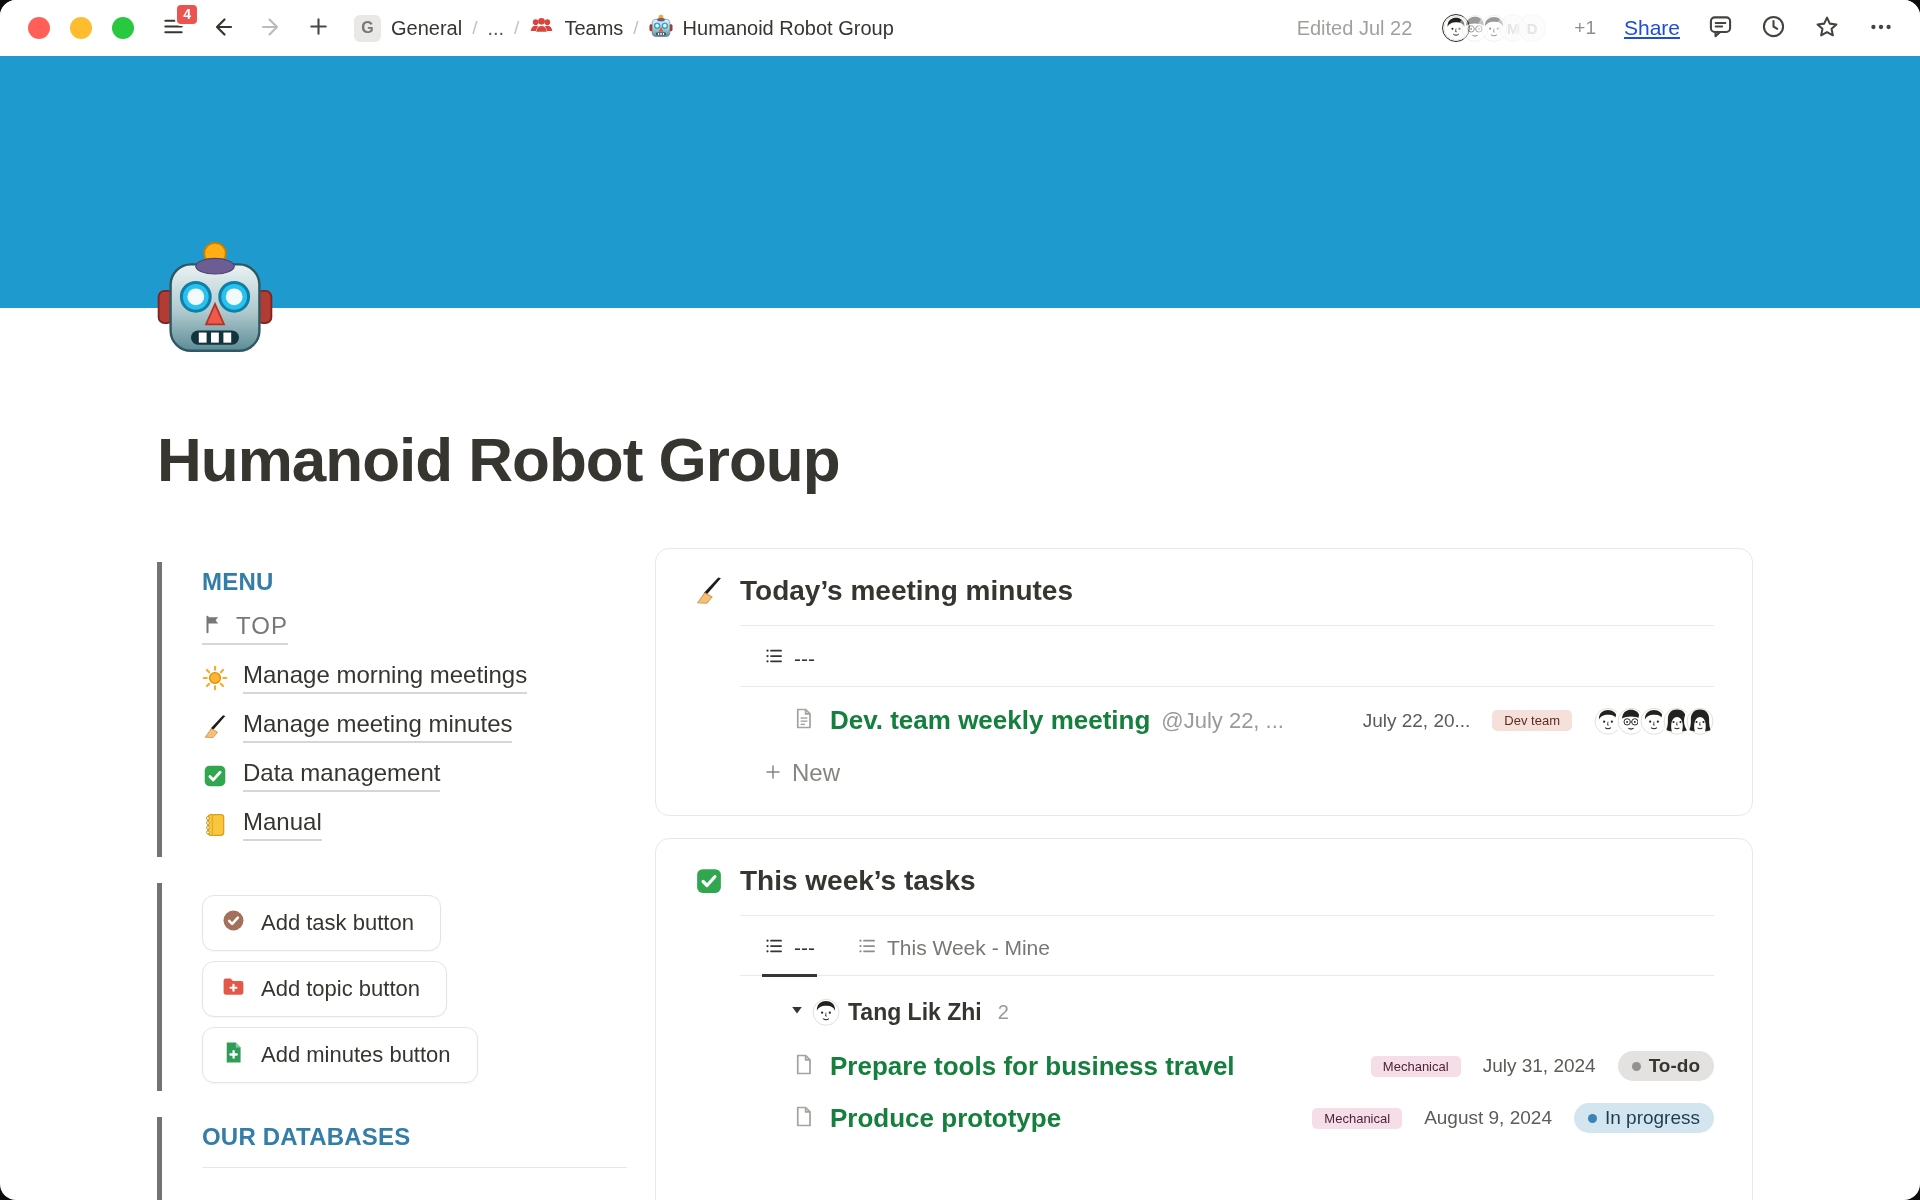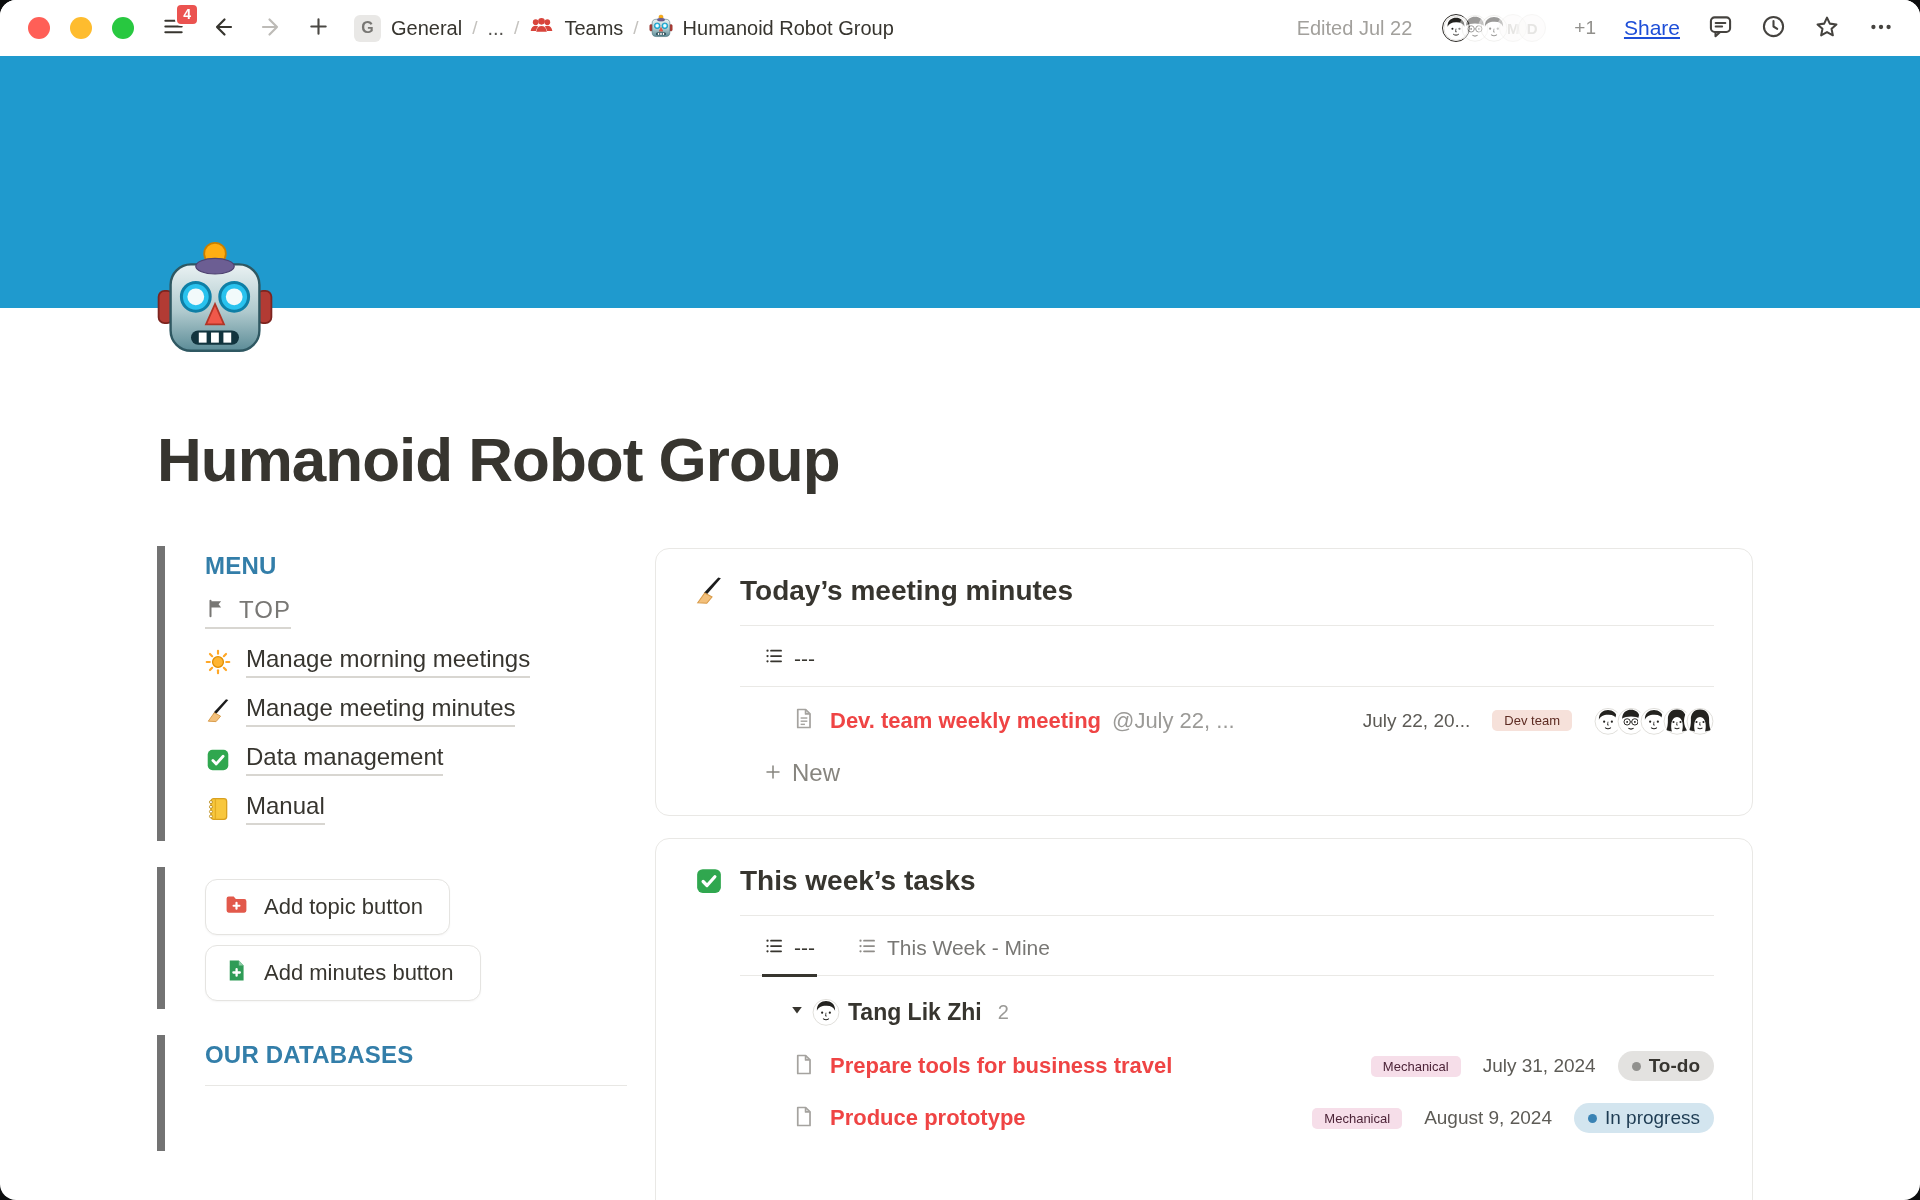--- a/index.html
+++ b/index.html
@@ -31,21 +31,21 @@
   .more{color:#91908C;font-size:19px;}
   .share{font-size:21px;color:#1d4ed8;text-decoration:underline;}
 
   
   .cover{position:absolute;top:56px;left:0;right:0;height:252px;background:#1F9ACE;}
   .page-icon{position:absolute;left:155px;top:238px;width:120px;height:120px;z-index:4;}
   .page-title{position:absolute;left:157px;top:424px;font-size:62px;font-weight:bold;letter-spacing:-1px;color:#37352F;margin:0;}
 
   
   .col-left{position:absolute;left:157px;top:546px;width:470px;}
-  .block{border-left:8px solid #737373;padding:2px 0 8px 40px;margin-bottom:26px;}
+  .block{border-left:5px solid #737373;padding:2px 0 8px 40px;margin-bottom:26px;margin-top:16px;}
   .sec-h{font-size:24px;font-weight:bold;color:#337EA9;letter-spacing:.2px;margin:4px 0 8px;}
   .mi{display:flex;align-items:center;gap:15px;min-height:49px;}
   .mi .emo{width:26px;height:26px;flex:none;}
   .mi .lbl{font-size:24px;color:#37352F;border-bottom:2px solid #D8D6D1;padding-bottom:3px;cursor:default;}
   .mi.toprow .linkwrap{display:flex;align-items:center;gap:12px;border-bottom:2px solid #D8D6D1;padding-bottom:3px;color:#787774;}
   .mi.toprow .lbl2{font-size:24px;color:#787774;letter-spacing:1px;}
   .btnrow{margin-top:10px;}
   .abtn{display:inline-flex;align-items:center;gap:15px;height:56px;padding:0 26px 0 18px;border:1.5px solid #E5E4E1;border-radius:12px;background:#fff;font-size:22px;color:#37352F;box-shadow:0 1px 2px rgba(0,0,0,.04);font-family:inherit;}
   .db-divider{border:none;border-top:1.5px solid #E8E7E4;margin:16px 0 8px;width:100%;}
 
@@ -57,21 +57,21 @@
   .card-h .emo{width:30px;height:30px;flex:none;}
   .card-h .t{font-size:28px;font-weight:bold;margin:0;}
   .card-inner{margin-left:46px;}
   .h-div{border:none;border-top:1.5px solid #EAE9E6;margin:18px 0 0;}
   .tabbar{display:flex;align-items:flex-end;gap:38px;border-bottom:1.5px solid #EAE9E6;padding:20px 0 0 22px;}
   .tab{display:flex;align-items:center;gap:10px;font-size:21px;color:#787774;padding:0 2px 13px;border-bottom:3.5px solid transparent;margin-bottom:-1.5px;cursor:default;}
   .tab.dark{color:#37352F;}
   .tab.underlined{border-bottom-color:#37352F;}
   .rows{padding-top:8px;}
   .lrow{display:flex;align-items:center;gap:15px;height:52px;padding-left:52px;}
-  .rt{font-size:22px;font-weight:bold;white-space:nowrap;color:#ef4444;}
+  .rt{font-size:26px;font-weight:bold;white-space:nowrap;color:#15803d;}
   .mention{font-size:22px;color:#9B9A97;white-space:nowrap;margin-left:-4px;}
   .spacer{flex:1;}
   .props{display:flex;align-items:center;gap:22px;}
   .rdate{font-size:19px;color:#5D5B56;white-space:nowrap;}
   .tagchip{font-size:13px;padding:3px 12px;border-radius:5px;white-space:nowrap;}
   .tagchip.red{background:#F6E1DA;color:#5D2B22;}
   .tagchip.pink{background:#F6DEE9;color:#4C2337;}
   .pill{display:inline-flex;align-items:center;gap:8px;font-size:19px;padding:4px 14px;border-radius:999px;white-space:nowrap;}
   .pill .dot{width:9px;height:9px;border-radius:50%;flex:none;}
   .pill.gray{background:#E3E2E0;color:#373530;font-weight:bold;} .pill.gray .dot{background:#91918E;}
@@ -357,20 +357,31 @@
                 <circle cx="5.5" cy="14.4" r="1.4"></circle>
                 <circle cx="5.5" cy="18.8" r="1.4"></circle>
               </g>
             </svg>
         </span>
         <span class="lbl">Manual</span>
       </div>
     </section>
 
     <section class="block">
+      <div class="btnrow">
+        <button class="abtn">
+          <span>
+            <svg width="25" height="25" viewBox="0 0 24 24">
+                <circle cx="12" cy="12" r="9.6" fill="#A4705C"></circle>
+                <path d="M7.8 12.3 L10.7 15.2 L16.2 9.2" fill="none" stroke="#fff" stroke-width="2.4" stroke-linecap="round" stroke-linejoin="round"></path>
+              </svg>
+          </span>
+          <span>Add task button</span>
+        </button>
+      </div>
       <div class="btnrow">
         <button class="abtn">
           <span>
             <svg width="25" height="25" viewBox="0 0 24 24">
                 <path d="M2.5 6.2 A2 2 0 0 1 4.5 4.2 H9.3 L11.4 6.8 H19.5 A2 2 0 0 1 21.5 8.8 V17.8 A2 2 0 0 1 19.5 19.8 H4.5 A2 2 0 0 1 2.5 17.8 Z" fill="#E2594B"></path>
                 <path d="M12 10.4 V16 M9.2 13.2 H14.8" stroke="#fff" stroke-width="2.1" stroke-linecap="round"></path>
               </svg>
           </span>
           <span>Add topic button</span>
         </button>

